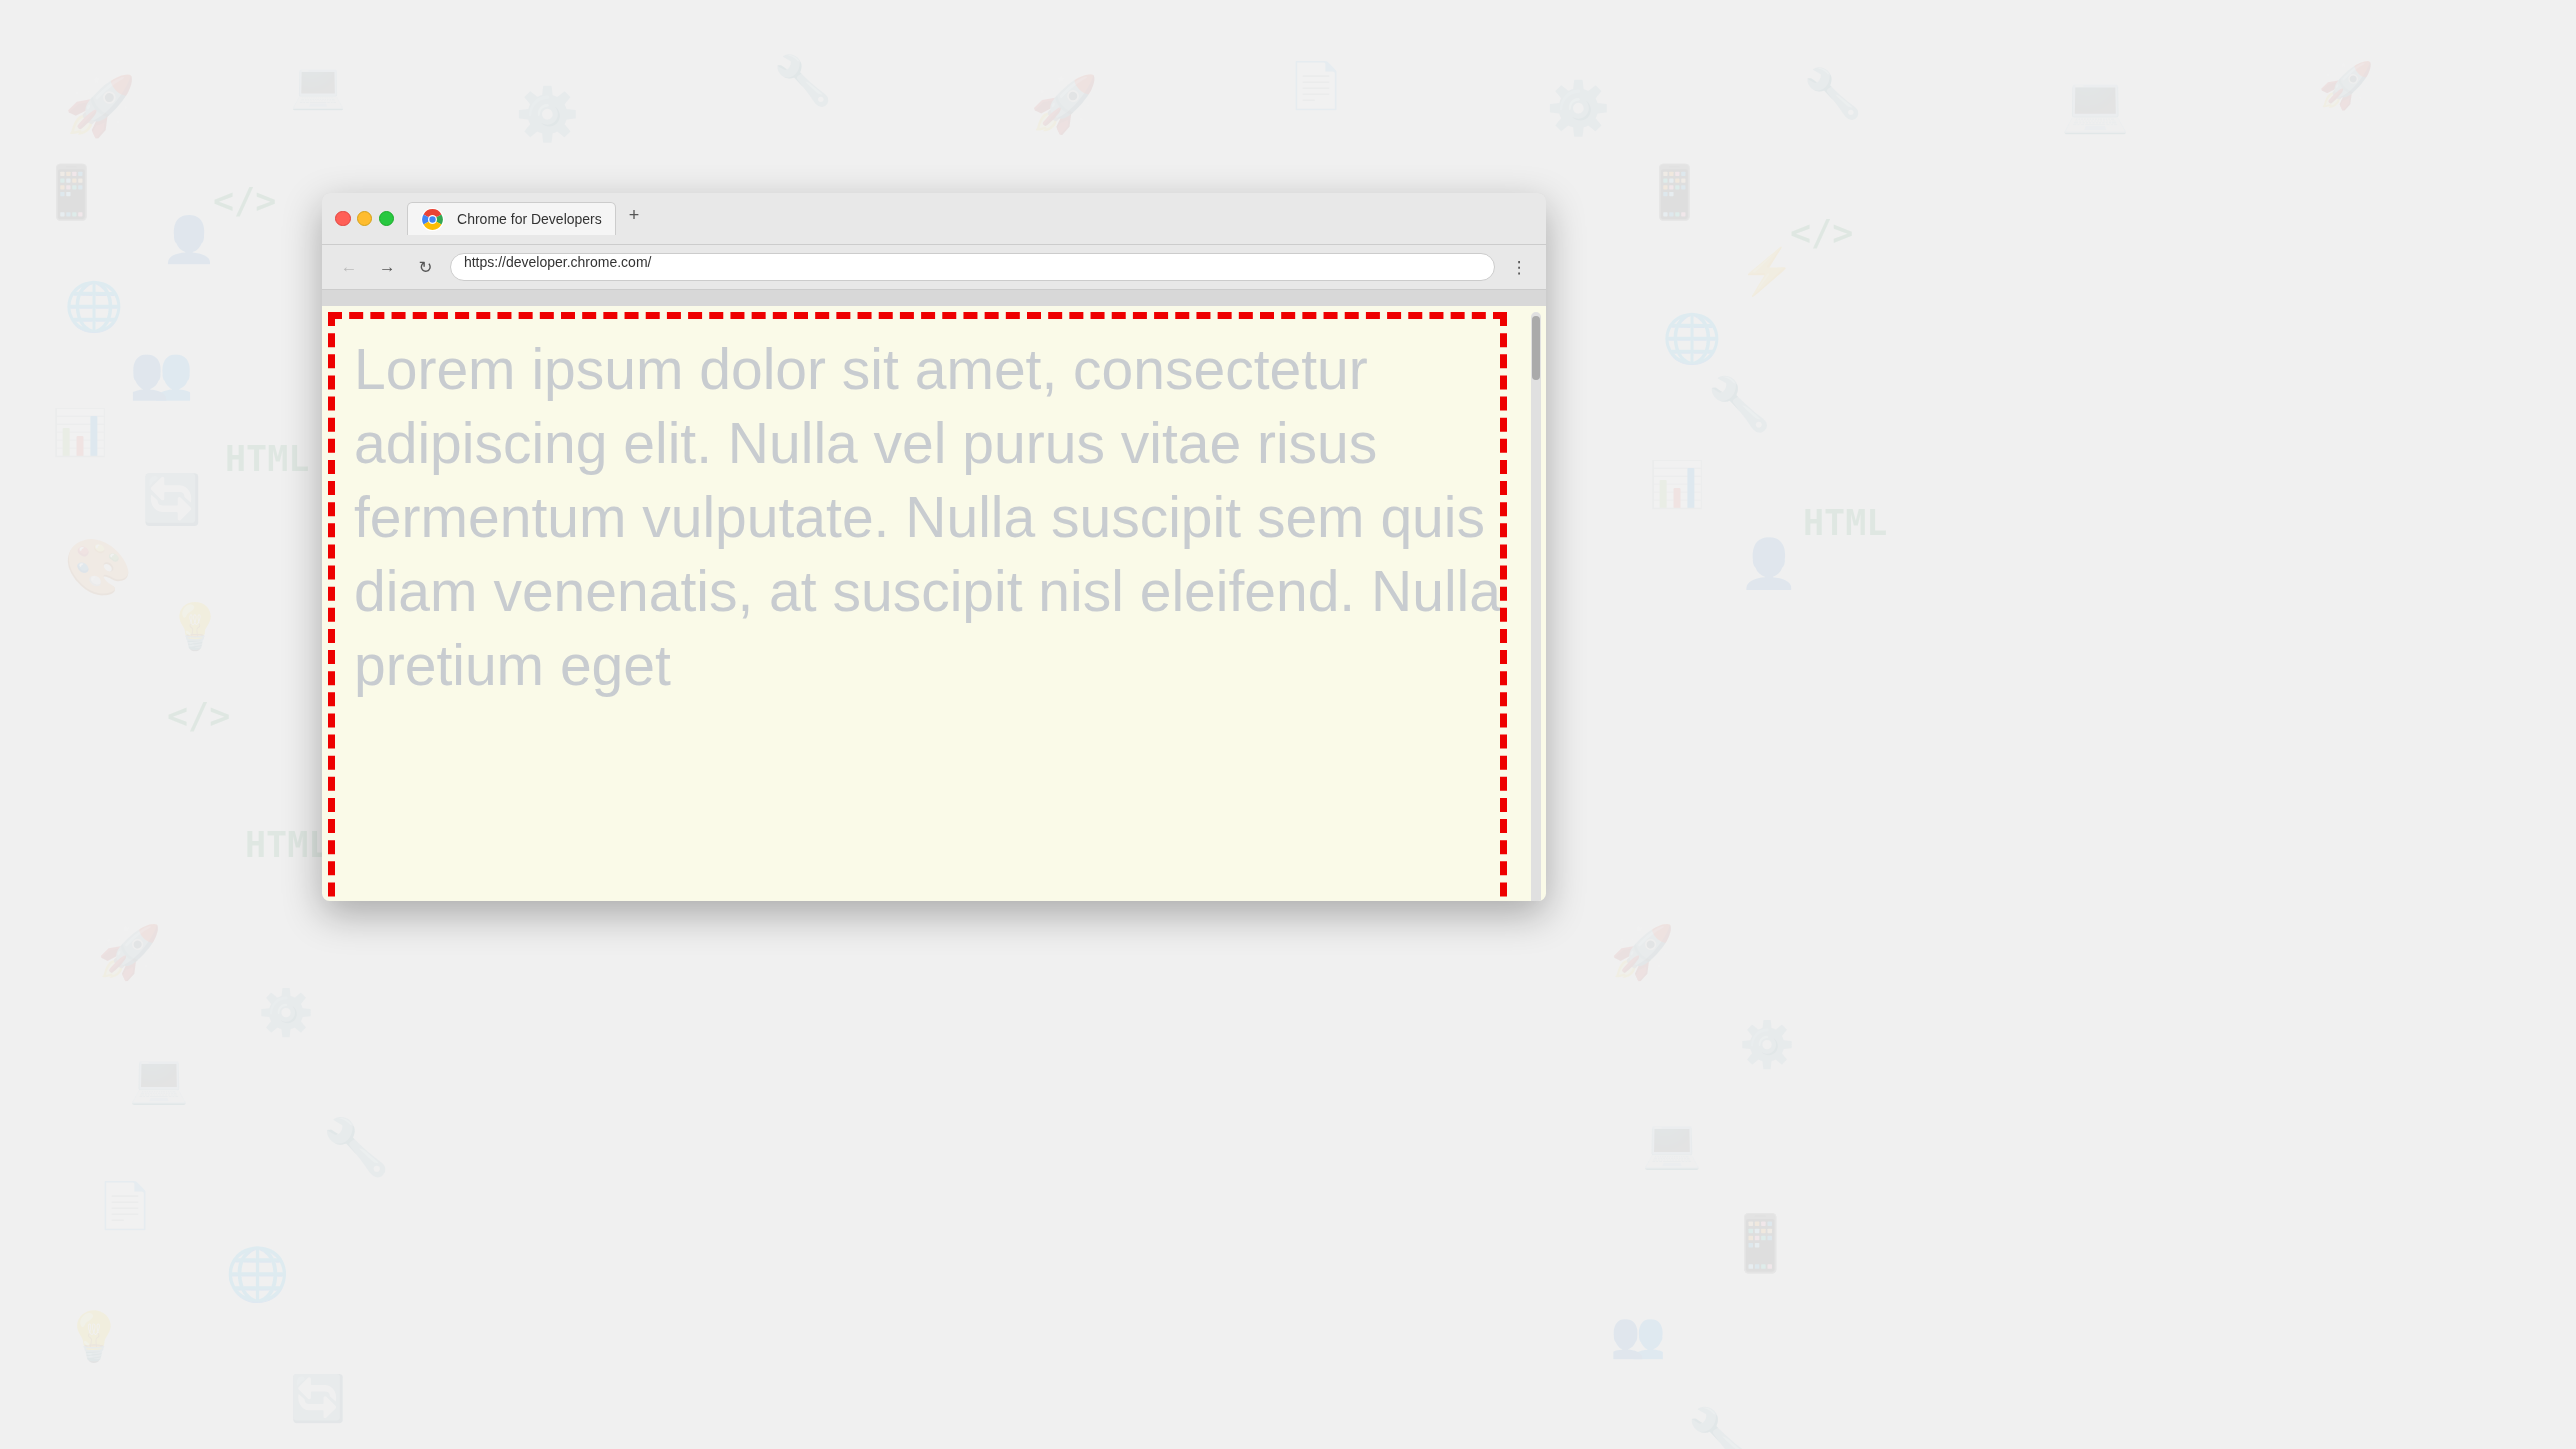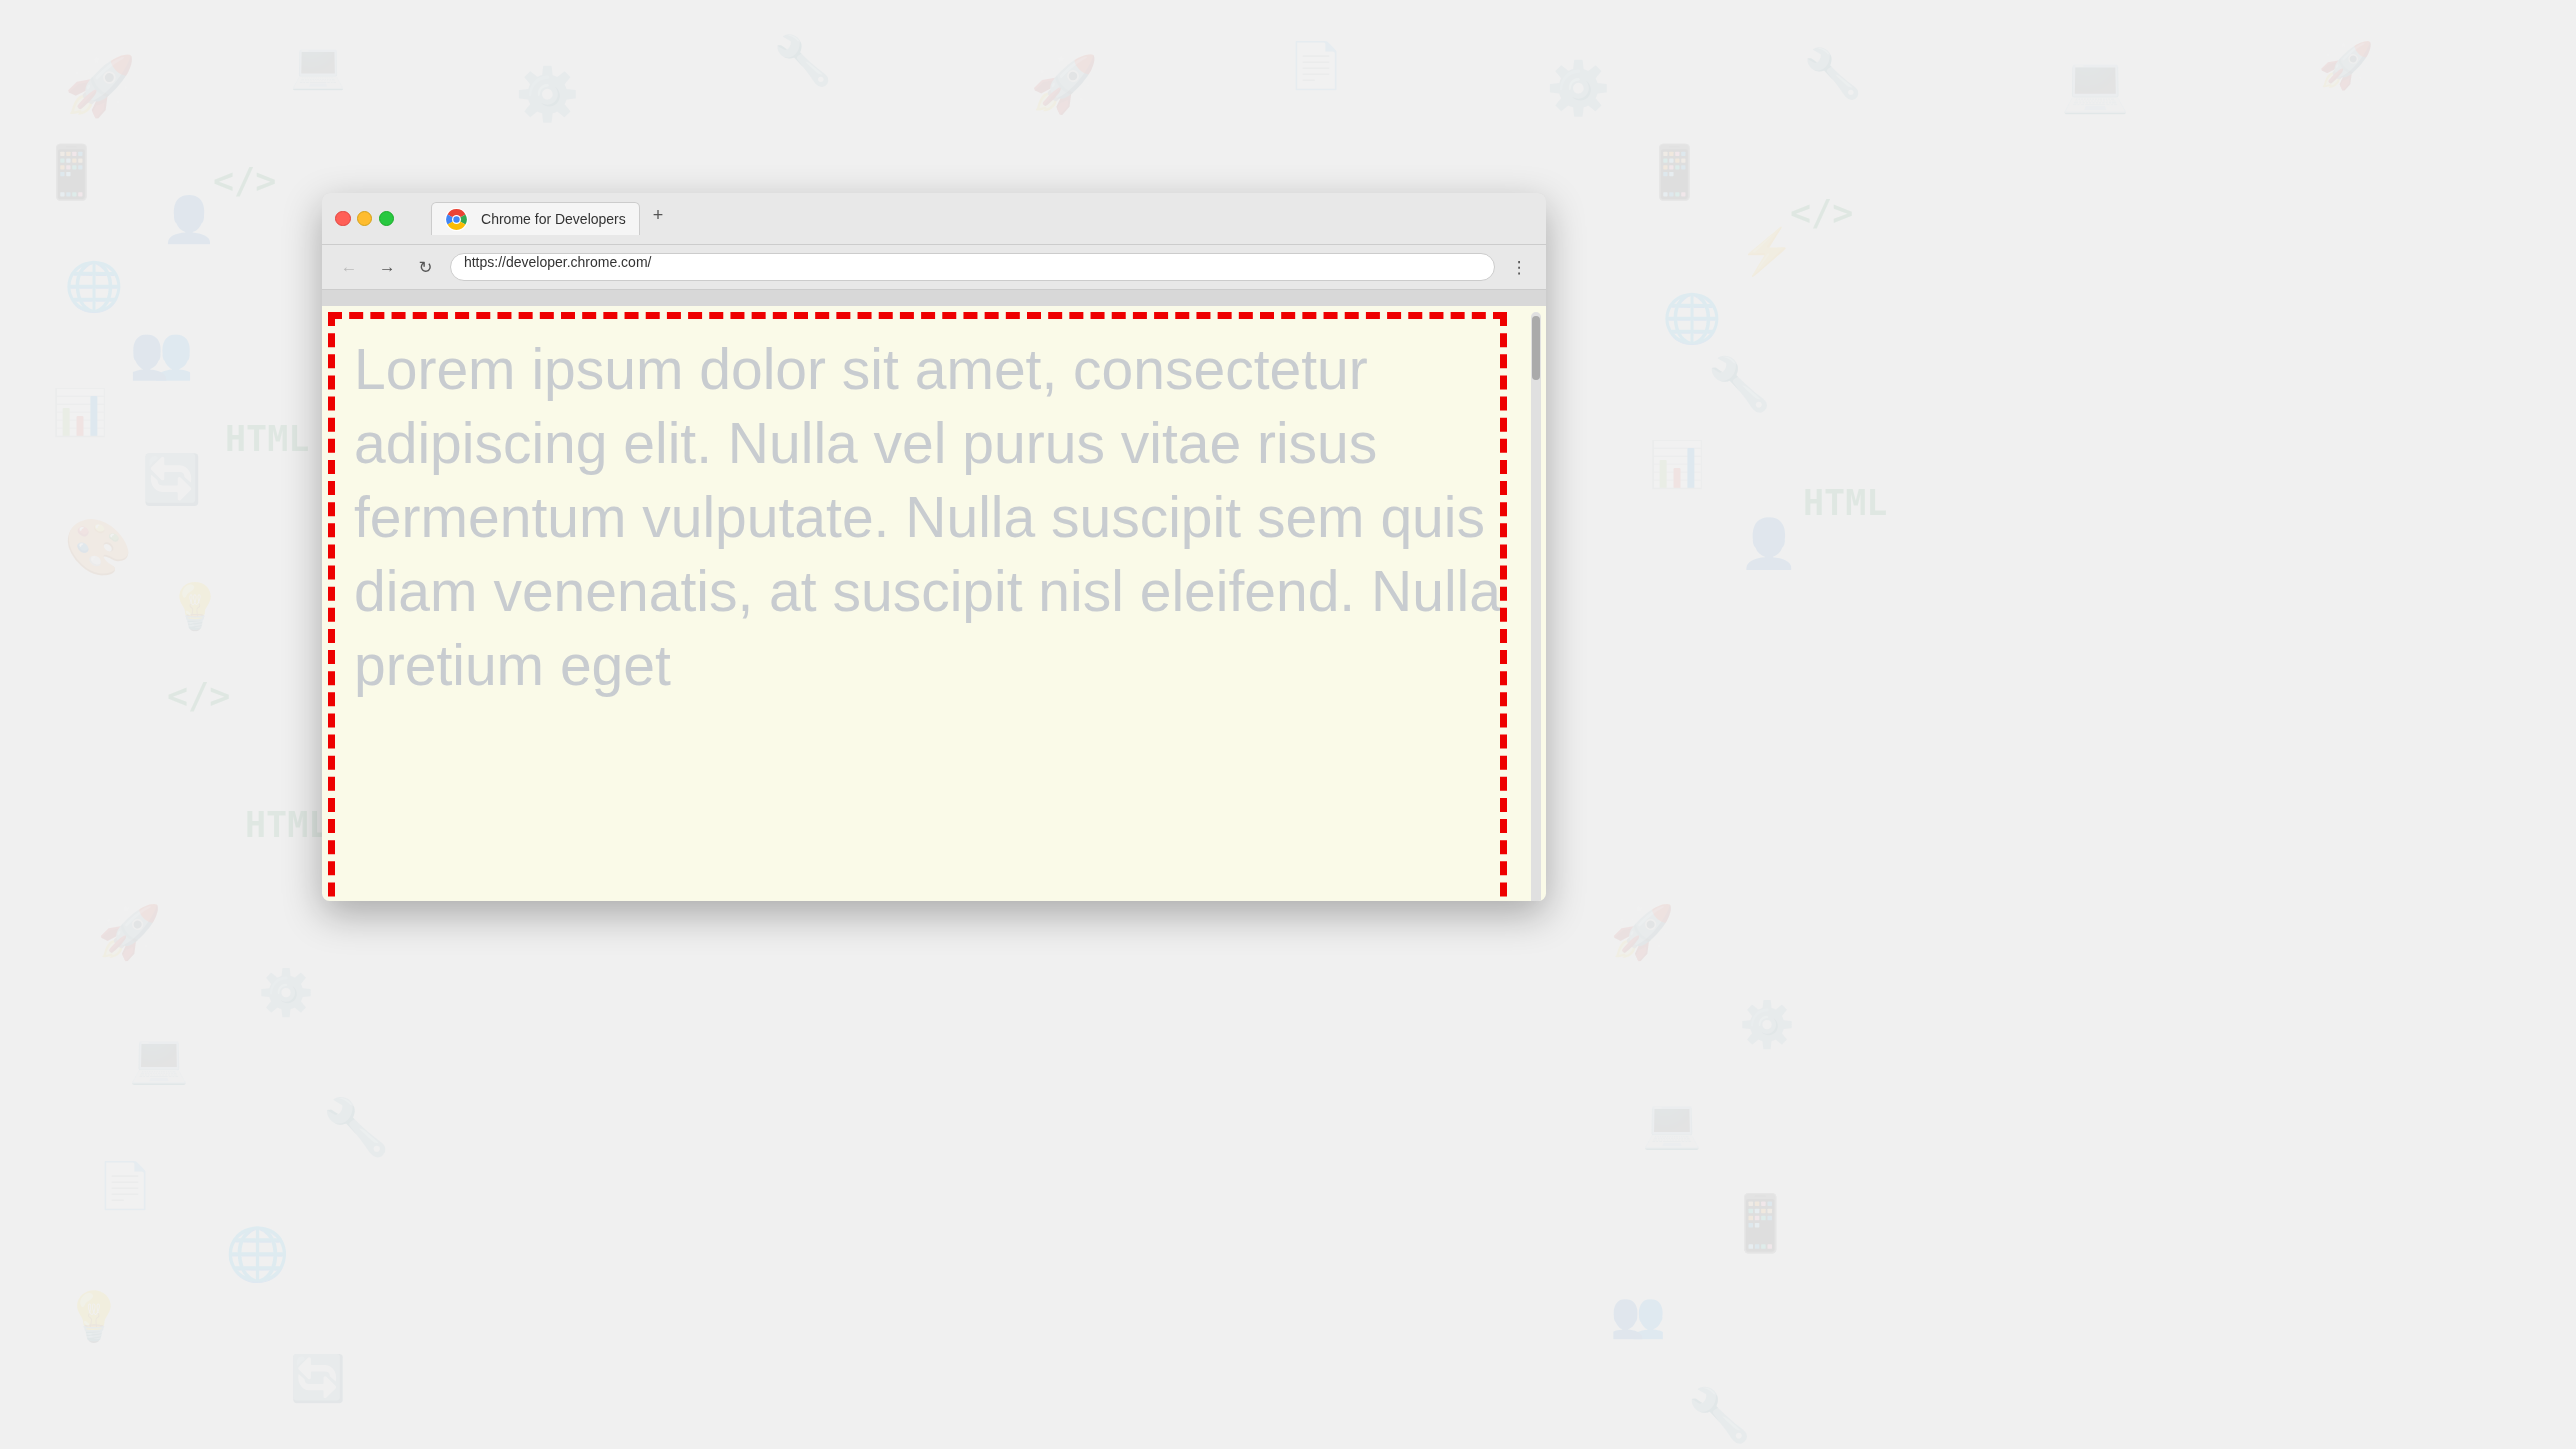--- a/index.html
+++ b/index.html
@@ -57,21 +57,20 @@
       width: 23px;
       height: 23px;
       margin-right: 6.4px;
       flex-shrink: 0;
     }
 
     .tab-area {
       display: flex;
       align-items: flex-start;
       flex: 1;
-      margin-left: 24px;
     }
 
     .tab {
       display: flex;
       align-items: center;
       background: #f5f5f5;
       border-radius: 5.2px 5.2px 0 0;
       padding: 5.2px 13px;
       gap: 6.4px;
       height: 33px;
@@ -213,20 +212,21 @@
       top: 0; left: 0;
       width: 100%; height: 100%;
       pointer-events: none;
       z-index: 1;
     }
 
     .bg-deco {
       position: absolute;
       opacity: 0.07;
       color: #15803d;
+      margin-top: 20px;
     }
   </style>
 </head>
 <body>
 
 <div class="bg-icons-container">
 
   <div class="bg-deco" style="top:52px; left:64px; font-size:58px;">🚀</div>
   <div class="bg-deco" style="top:39px; left:290px; font-size:45px;">💻</div>
   <div class="bg-deco" style="top:64px; left:515px; font-size:52px;">⚙️</div>

